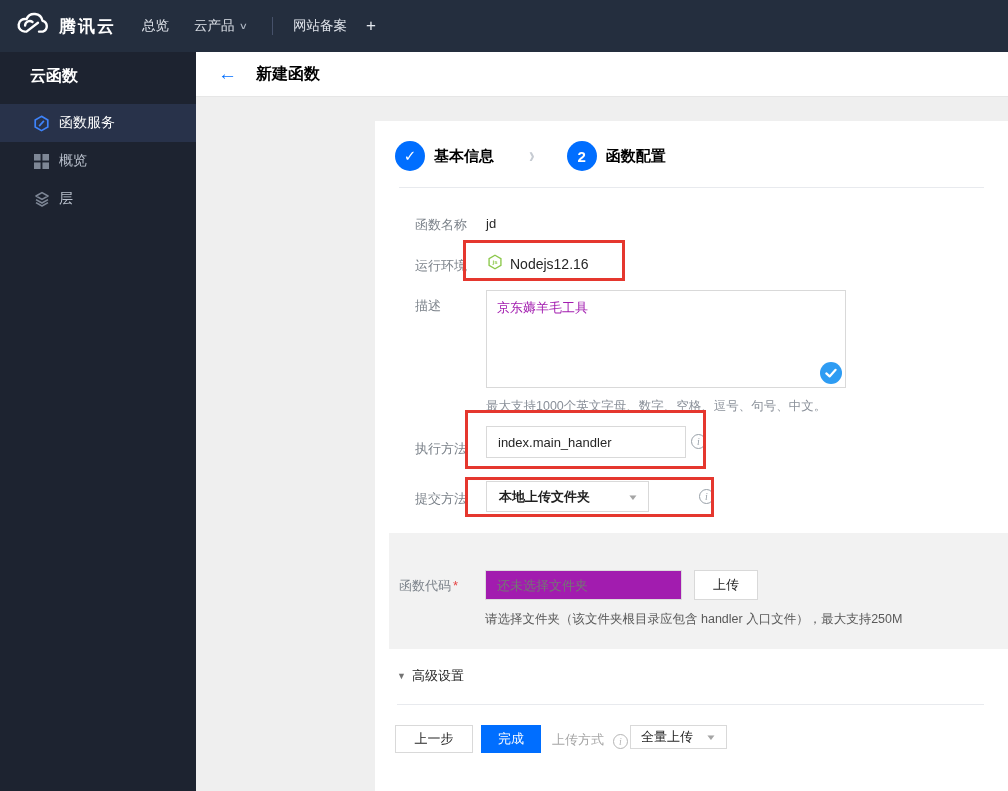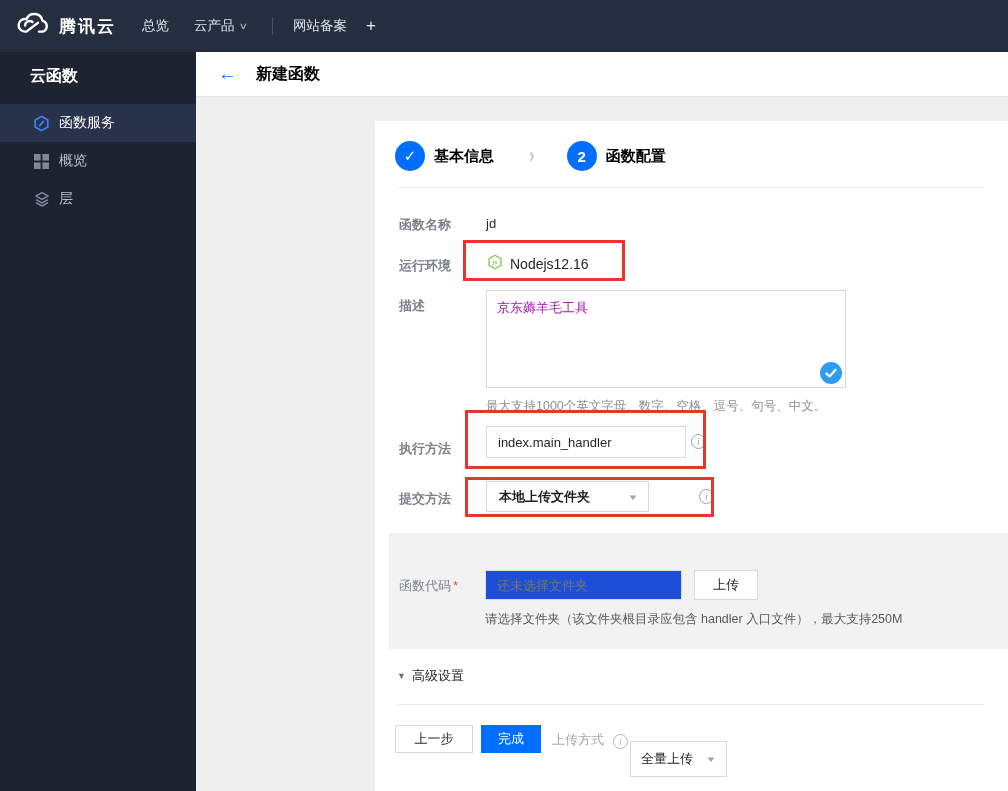--- a/index.html
+++ b/index.html
@@ -37,21 +37,21 @@
 
   
   .steps { position:absolute; left:20px; top:20px; display:flex; align-items:center; }
   .step-circle { width:30px; height:30px; border-radius:50%; background:#006eff; color:#fff; display:flex; align-items:center; justify-content:center; font-size:15px; font-weight:bold; }
   .step-label { font-size:15px; font-weight:bold; color:#000; margin-left:9px; }
   .step-chevron { color:#c6cbd2; font-size:17px; font-weight:bold; margin-left:35px; transform:scaleY(1.3); }
   .step-two { margin-left:32px; }
   .steps-divider { position:absolute; left:24px; right:24px; top:66px; border-top:1px solid #e8eaee; }
 
   
-  .flabel { position:absolute; left:24px; font-size:13px; color:#7b828a;font-weight:bold; }
+  .flabel { position:absolute; left:40px; font-size:13px; color:#7b828a; }
   .fvalue { position:absolute; left:111px; font-size:13px; color:#262626; }
   .runtime { position:absolute; left:112px; top:133px; display:flex; align-items:center;text-align:right; }
   .runtime-text { font-size:14px; color:#262626; margin-left:7px; }
 
   .desc-area { position:absolute; left:111px; top:169px; width:360px; height:98px; border:1px solid #d9d9d9; background:#fff; font-size:13px; color:#a21caf; padding:8px 10px; resize:none; outline:none; font-family:"Liberation Sans","DejaVu Sans",sans-serif; }
   .check-badge { position:absolute; left:445px; top:241px; width:22px; height:22px; }
   .hint { position:absolute; font-size:12.5px; color:#8a9099; white-space:nowrap; }
   .hint-desc { left:111px; top:277px; }
 
   .handler-input { position:absolute; left:111px; top:305px; width:200px; height:32px; border:1px solid #d9d9d9; background:#fff; font-size:13px; color:#262626; padding:0 11px; outline:none; font-family:"Liberation Sans","DejaVu Sans",sans-serif; }
@@ -60,36 +60,36 @@
   .info-submit { position:absolute; left:324px; top:368px; }
 
   .submit-select { position:absolute; left:111px; top:360px; width:163px; height:31px; border:1px solid #d9d9d9; background:#fff; display:flex; align-items:center; padding:0 12px; cursor:pointer; }
   .submit-select .sel-text { font-size:13px; font-weight:bold; color:#1f1f1f; }
   .sel-caret { position:absolute; right:11px; font-size:8px; color:#a5a5a5; top:50%; transform:translateY(-50%) scaleX(1.5); }
 
   
   .code-section { position:absolute; left:14px; top:412px; right:0; height:116px; background:#f2f2f2; }
   .code-label { position:absolute; left:10px; top:44px; font-size:13px; color:#7b828a; }
   .req-star { color:#e54545; margin-left:2px; }
-  .code-input { position:absolute; left:96px; top:37px; width:197px; height:30px; border:1px solid #dcdcdc; background:#1d4ed8; font-size:13px; color:#b3b3b3; padding:0 11px; outline:none; font-family:"Liberation Sans","DejaVu Sans",sans-serif; }
+  .code-input { position:absolute; left:96px; top:37px; width:197px; height:30px; border:1px solid #dcdcdc; background:#a21caf; font-size:13px; color:#b3b3b3; padding:0 11px; outline:none; font-family:"Liberation Sans","DejaVu Sans",sans-serif; }
   .upload-btn { position:absolute; left:305px; top:37px; width:64px; height:30px; background:#ffffff; border:1px solid #d9d9d9; font-size:13px; color:#262626; display:flex; align-items:center; justify-content:center; cursor:pointer; }
   .code-hint { left:96px; top:78px; color:#595959; }
 
   
   .advanced { position:absolute; left:22px; top:546px; display:flex; align-items:center; cursor:pointer; }
   .adv-triangle { font-size:9px; color:#737373; margin-right:6px; }
   .adv-text { font-size:13px; color:#262626; }
   .footer-divider { position:absolute; left:22px; right:24px; top:583px; border-top:1px solid #e8eaee; }
 
   .btn { position:absolute; top:604px; height:28px; display:flex; align-items:center; justify-content:center; font-size:13px; cursor:pointer; }
   .btn-prev { left:20px; width:78px; background:#fff; border:1px solid #d9d9d9; color:#262626; }
   .btn-finish { left:106px; width:60px; background:#006eff; border:1px solid #006eff; color:#ffffff; }
   .upmode-label { position:absolute; left:177px; top:610px; font-size:13px; color:#a6a6a6; display:flex; align-items:flex-end; gap:9px; }
   .upmode-label .info-i { border-color:#b5b5b5; color:#b5b5b5; background:transparent; }
-  .upmode-select { position:absolute; left:255px; top:604px; width:97px; height:36px; background:#fff; border:1px solid #d9d9d9; display:flex; align-items:center; padding:0 10px; cursor:pointer;margin-top:16px; }
+  .upmode-select { position:absolute; left:255px; top:604px; width:97px; height:24px; background:#fff; border:1px solid #d9d9d9; display:flex; align-items:center; padding:0 10px; cursor:pointer; }
   .upmode-select .sel-text { font-size:13px; color:#262626; font-weight:normal; }
 
   
   .red-box { position:absolute; border:3px solid #e5372e; background:transparent; pointer-events:none; z-index:9; }
   .red-runtime { left:463px; top:240px; width:162px; height:41px; }
   .red-handler { left:465px; top:410px; width:241px; height:59px; }
   .red-submit  { left:465px; top:477px; width:249px; height:40px; }
 </style>
 </head>
 <body>

